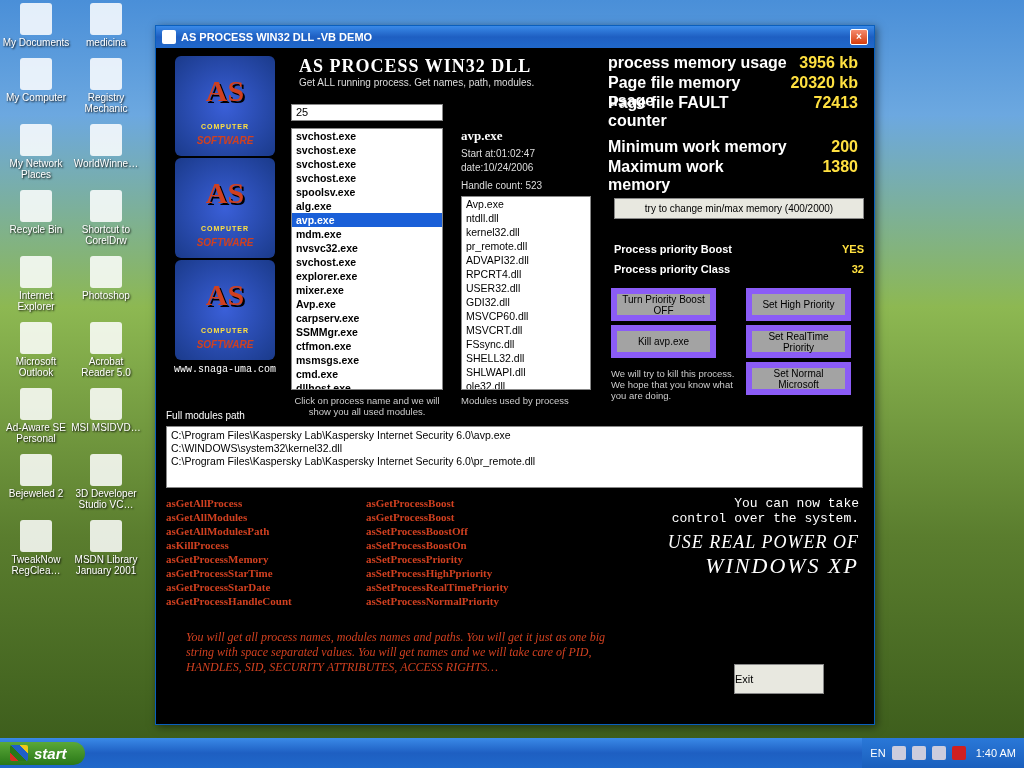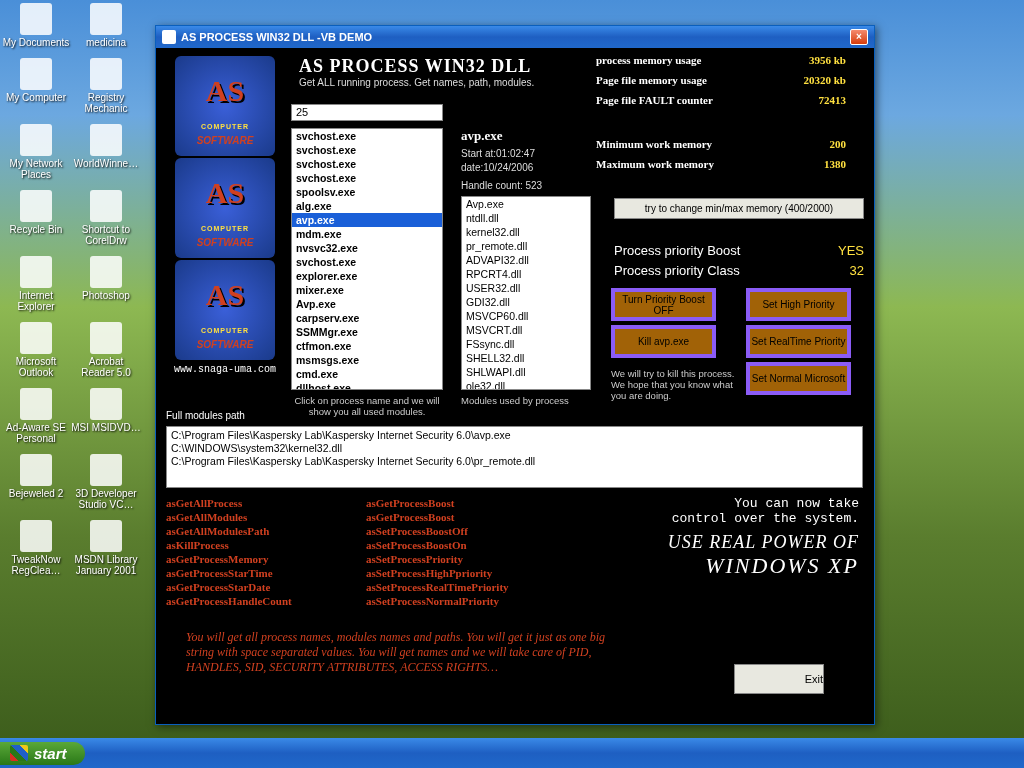--- a/index.html
+++ b/index.html
@@ -77,51 +77,51 @@
 .mods-lbl{ position:absolute; left:305px; top:347px; font-size:9.5px; color:#ccc; width:130px;}
 .left-note{position:absolute; left:135px; top:347px; width:152px; font-size:9.5px; color:#ccc; text-align:center;}
 .fullpath-lbl{position:absolute; left:10px; top:362px; font-size:10px;}
 .fullpath{
   position:absolute; left:10px; top:378px; width:697px; height:62px;
   background:#fff; color:#000; font-size:10.5px; border:1px solid #888;
   padding:2px 4px; overflow-y:scroll;
 }
 .fullpath div{line-height:13px;}
 
-.stat{ position:absolute; right:28px; font-size:11px; font-weight:bold; display:flex; width:250px;font-family:Liberation Serif, serif;}
+.stat{ position:absolute; right:16px; font-size:16px; font-weight:bold; display:flex; width:250px;}
 .stat .k{flex:1;}
 .stat .v{ color:#ffe040; text-align:right; min-width:70px;}
 .memory-btn{
   position:absolute; right:10px; top:150px; width:250px; height:21px;
   background:#e8e8e0; color:#000; border:1px solid #888; font-size:10px; text-align:center; line-height:19px;cursor:pointer;
 }
-.prio-row{position:absolute; right:10px; font-size:13px; font-weight:normal; display:flex; width:250px;}
+.prio-row{position:absolute; right:10px; font-size:11px; font-weight:bold; display:flex; width:250px;}
 .prio-row .k{flex:1}
 .prio-row .v{color:#ffe040;text-align:right;}
 .btn{
-  background:#a16207; color:#000; border:4px solid #8b5cf6; font-size:10px;
+  background:#a3a3a3; color:#000; border:6px solid #8b5cf6; font-size:10px;
   text-align:center; cursor:pointer; display:flex;align-items:center;justify-content:center;
   line-height:1.1;
 }
 .btncol{position:absolute; width:105px;}
 .btncol .btn{ height:33px; margin-bottom:4px;}
 .killnote{position:absolute; left:455px; top:320px; width:130px; font-size:9.5px; color:#ccc;}
 
 .fnlist{position:absolute; font-family:"Comic Sans MS",cursive; font-size:11px; color:#d04020; font-weight:bold; line-height:14px;}
 .promo{position:absolute; right:15px; top:448px; width:250px; text-align:right;}
 .promo .p1{font-family:Liberation Mono, monospace;font-size:13px;color:#fff;}
 .promo .p2{font-family:"Comic Sans MS",cursive;font-style:italic;font-size:18px;color:#fff;margin-top:6px;letter-spacing:1px;}
 .promo .p3{font-family:"Comic Sans MS",cursive;font-style:italic;font-size:22px;color:#fff;letter-spacing:2px;}
 .desc{
   position:absolute; left:30px; top:582px; width:420px;
   font-family:"Comic Sans MS",cursive; font-style:italic; font-size:12px; color:#d04020; line-height:15px;
 }
 .exitbtn{
   position:absolute; right:50px; bottom:30px; width:90px; height:30px;
-  background:#e8e8e0;color:#000;border:1px solid #888;font-size:11px;text-align:right;line-height:28px;cursor:pointer;
+  background:#e8e8e0;color:#000;border:1px solid #888;font-size:11px;text-align:left;line-height:28px;cursor:pointer;
 }
 
 .taskbar{
   position:absolute;bottom:0;left:0;right:0;height:30px;
   background:linear-gradient(to bottom,#3a8ae8 0%,#1e5fc2 50%,#2068ca 100%);
   display:flex;align-items:center;color:#fff;font-size:11px;
 }
 .startbtn{
   height:23px;padding:0 18px 0 10px;
   background:linear-gradient(to bottom,#5aa838 0%,#2a7818 100%);
@@ -293,13 +293,21 @@
 
     <div class="exitbtn">Exit</div>
   </div>
 </div>
 
 <div class="taskbar">
   <div class="startbtn">
     <span class="win-ico"></span>
     <span>start</span>
   </div>
+  <div class="tray">
+    <span>EN</span>
+    <span class="tic"></span>
+    <span class="tic"></span>
+    <span class="tic"></span>
+    <span class="tic" style="background:#d02020"></span>
+    <span class="clk">1:40 AM</span>
+  </div>
 </div>
 
 </body></html>

